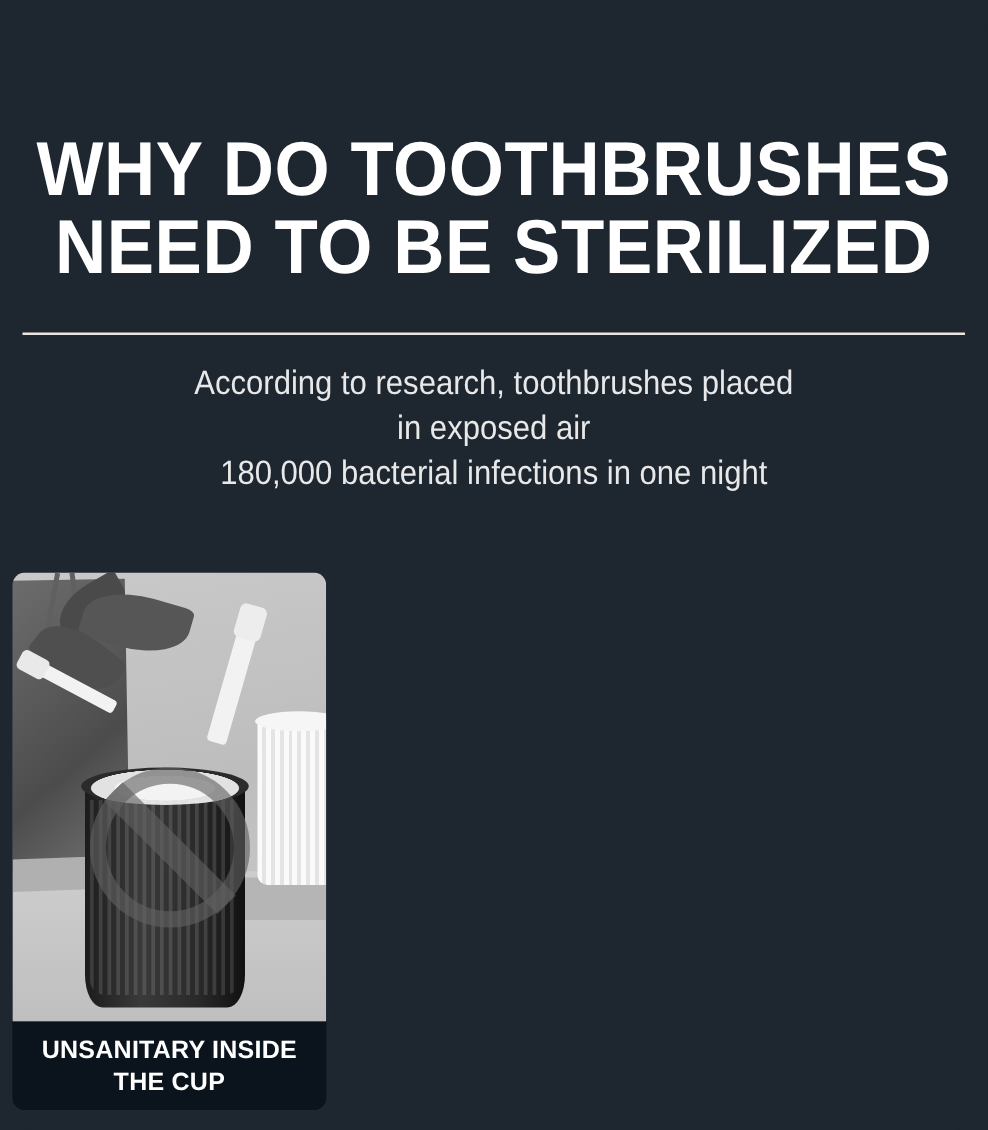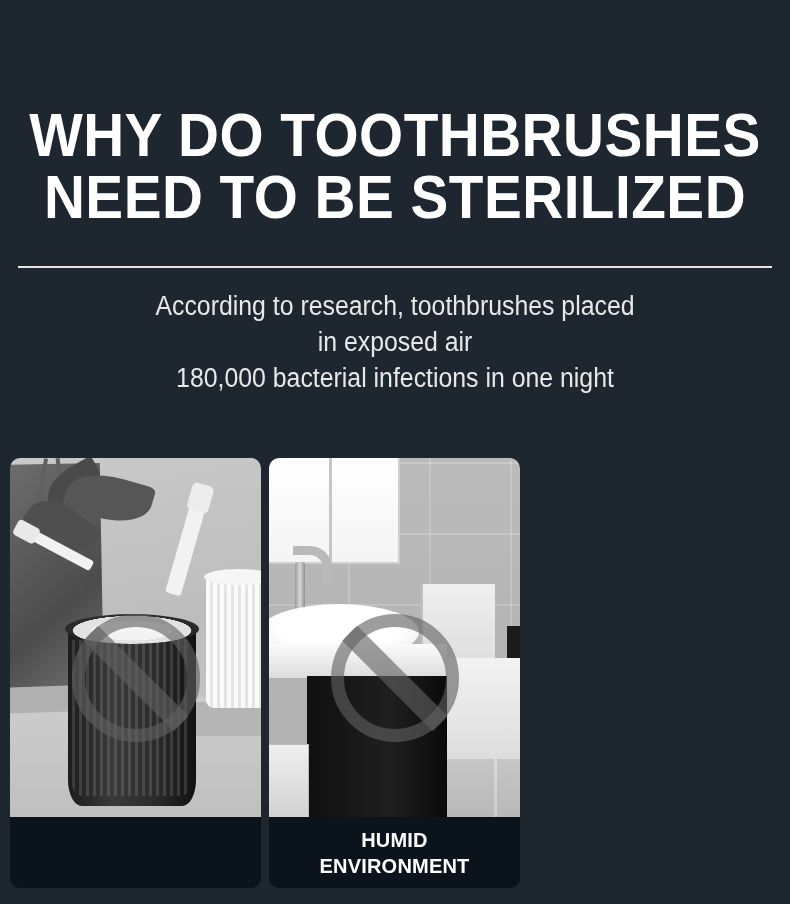--- a/index.html
+++ b/index.html
@@ -383,41 +383,20 @@
                 <i style="left: 105px;"></i>
                 <i style="left: 112px;"></i>
               </div>
           </div>
         </div>
         <div class="no-sign">
           <div class="ring"></div>
           <div class="bar"></div>
         </div>
       </div>
+      <div class="caption">UNSANITARY INSIDE
+THE CUP</div>
     </div>
 
-    <div class="card">
-      <div class="photo">
-        <div class="photo-art">
-          <div class="p2-bg"></div>
-          <div class="p2-mirror"></div>
-          <div class="p2-panel"></div>
-          <div class="p2-dark"></div>
-          <div class="p2-tub"></div>
-          <div class="p2-faucet"></div>
-          <div class="p2-basin"></div>
-          <div class="p2-counter"></div>
-          <div class="p2-floor"></div>
-          <div class="p2-vanity"></div>
-          <div class="p2-cab"></div>
-        </div>
-        <div class="no-sign">
-          <div class="ring"></div>
-          <div class="bar"></div>
-        </div>
-      </div>
-      <div class="caption">HUMID
-ENVIRONMENT</div>
-    </div>
 
 
   </div>
 </div>
 
 </body></html>

